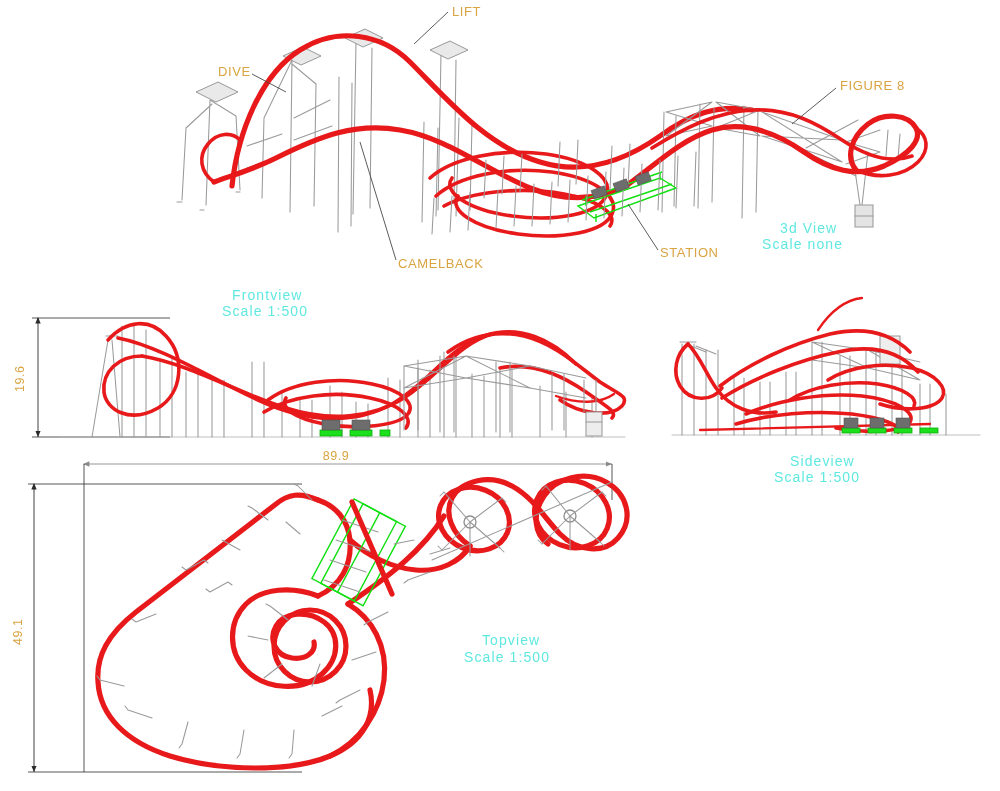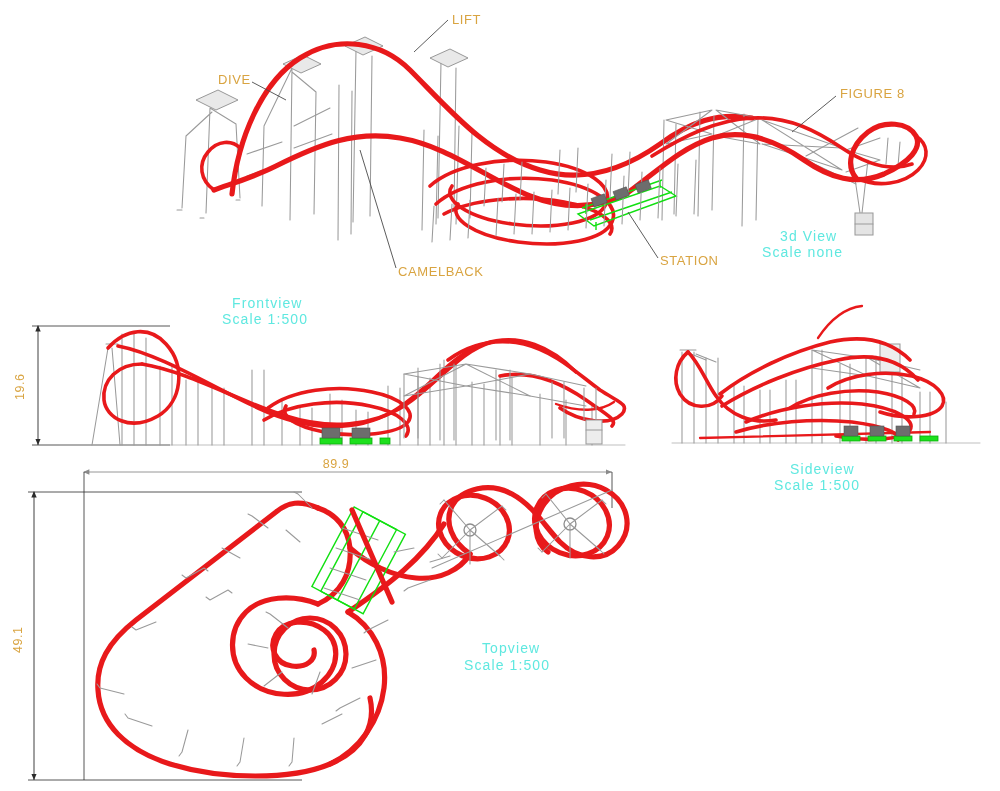--- a/index.html
+++ b/index.html
@@ -2,21 +2,21 @@
 <html><head>
 <meta charset="utf-8">
 <title>Roller Coaster CAD Drawing</title>
 <style>
   html,body{margin:0;padding:0;background:#ffffff;}
   body{
     width:1000px;height:791px;overflow:hidden;
     font-family:"Liberation Sans", sans-serif;
     position:relative;
   }
-  #sheet{position:absolute;left:0;top:8px;width:1000px;height:563px;background:#fff;}
+  #sheet{position:absolute;left:0;top:0;width:1000px;height:563px;background:#fff;}
   svg{display:block;}
   .lbl{
     font-family:"Liberation Sans", sans-serif;
     font-size:13px;
     letter-spacing:0.6px;
     fill:#d9a441;
     paint-order:stroke;
   }
   .lbl-leader{stroke:#4a4a4a;stroke-width:0.9;fill:none;}
   .viewtitle{

